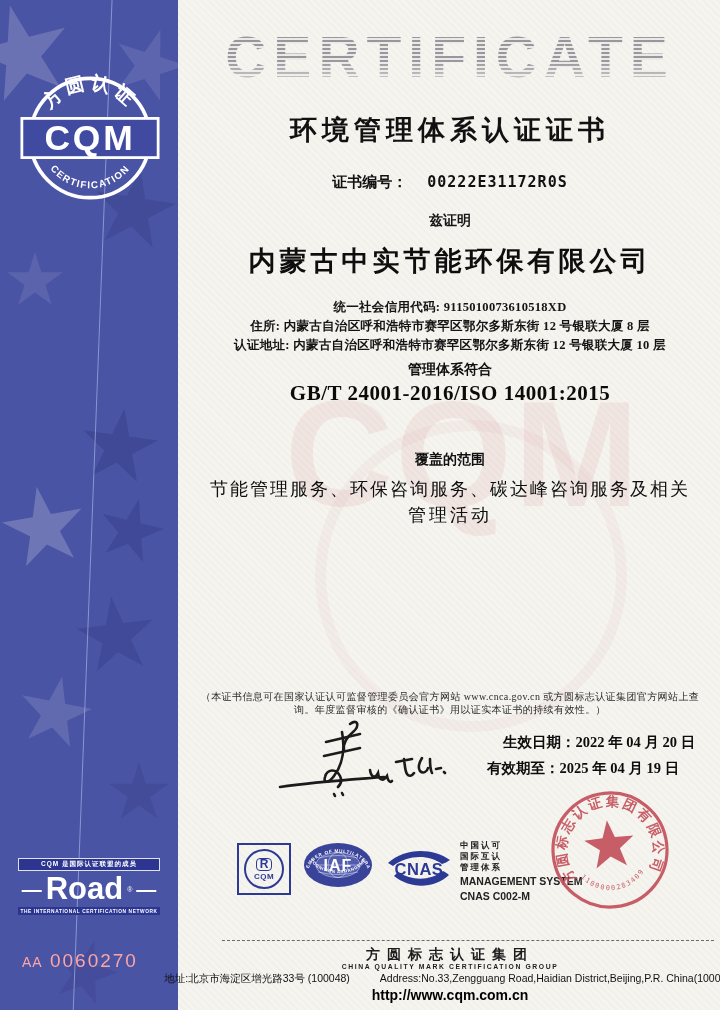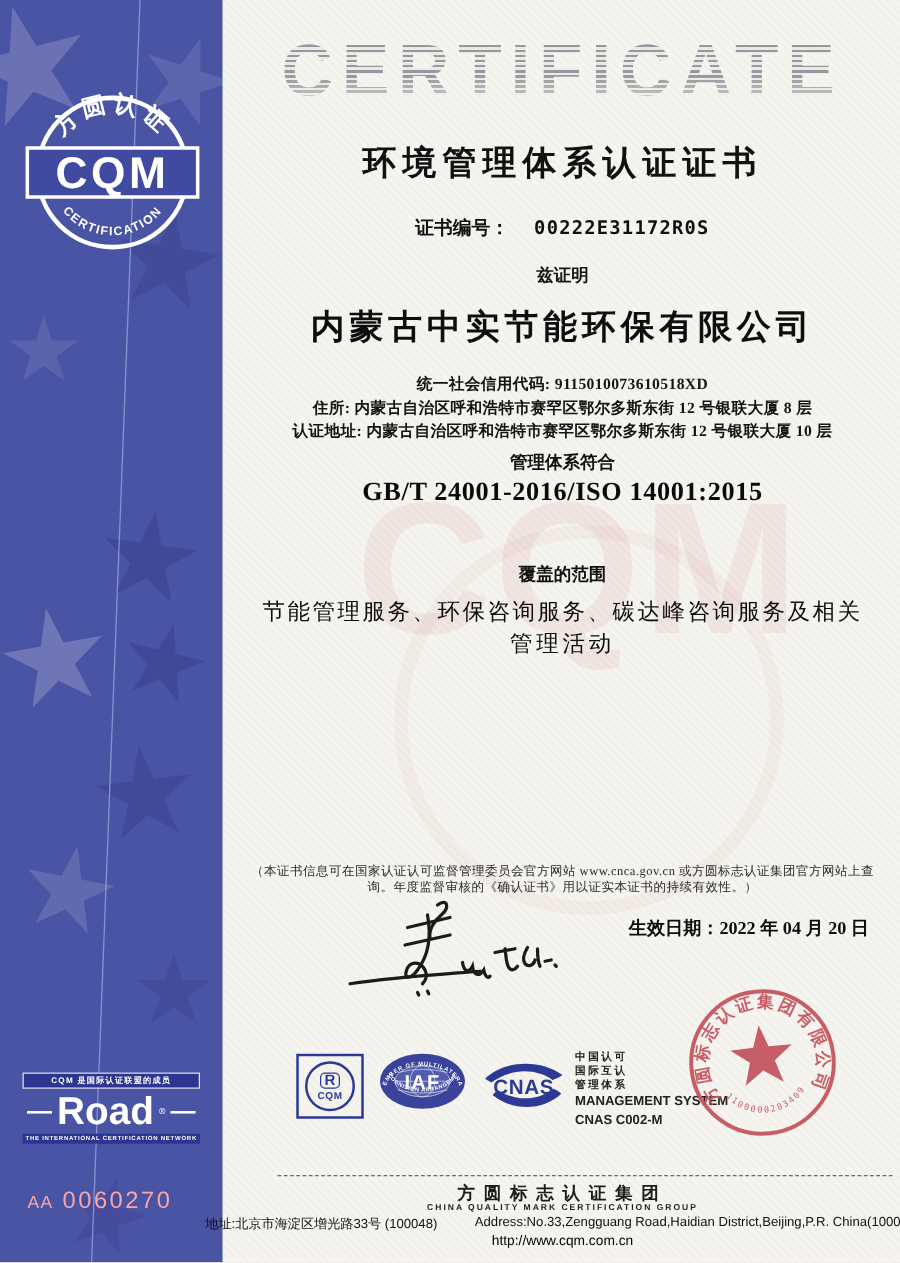--- a/index.html
+++ b/index.html
@@ -62,21 +62,21 @@
   #cnas{position:absolute;left:386px;top:847px;}
   #accr{position:absolute;left:460px;top:840px;color:#222;}
   #accr .cn{font-size:8.5px;font-weight:bold;letter-spacing:2px;line-height:11px;}
   #accr .en{font-size:10.5px;font-weight:bold;line-height:13px;margin-top:2px;}
   #stamp{position:absolute;left:540px;top:780px;transform:rotate(-6deg);opacity:0.92;}
   
   #dashline{position:absolute;left:222px;top:940px;width:492px;border-top:1.6px dashed #6b6b6b;}
   #group-cn{top:946px;font-size:14px;font-weight:bold;letter-spacing:7px;color:#1c1c1c;}
   #group-en{top:963px;font-size:6.8px;font-weight:bold;letter-spacing:1.6px;color:#1c1c1c;}
   #addr-row{top:972px;font-size:10.5px;color:#111;display:flex;justify-content:center;gap:30px;white-space:nowrap;}
-  #website{top:987px;font-size:11px;font-weight:normal;color:#000;}
+  #website{top:987px;font-size:14px;font-weight:bold;color:#000;}
 </style>
 </head>
 <body>
 
 <div id="cert">
 
   <div id="band">
     <div class="star" style="left:-28px;top:4px;width:100px;height:100px;background:rgba(255,255,255,0.18);transform:rotate(-14deg);"></div>
     <div class="star" style="left:112px;top:28px;width:74px;height:74px;background:rgba(255,255,255,0.10);transform:rotate(18deg);"></div>
     <div class="star" style="left:92px;top:168px;width:84px;height:84px;background:rgba(22,28,92,0.16);transform:rotate(9deg);"></div>
@@ -153,20 +153,23 @@
       <path d="M18,71 c34,-5 66,-7 104,-10"></path>
       <path d="M108,54 c1,7 5,9 8,3 c1,7 5,9 9,3 c1,5 3,7 5,5"></path>
       <path d="M134,46 l16,-3 m-8,0 c1,7 1,12 3,15 c2,3 5,2 7,-1"></path>
       <path d="M160,42 c-3,5 -4,10 -2,13 c3,3 7,1 8,-3 m2,-9 c0,8 1,12 2,14 m4,-4 l5,-1 m3,4 l1,1"></path>
     </g>
   </svg>
 
   <div id="date1" class="daterow">
     <span>生效日期：</span><span>2022 年 04 月 20 日</span>
   </div>
+  <div id="date2" class="daterow">
+    <span>有效期至：</span><span>2025 年 04 月 19 日</span>
+  </div>
 
   <div id="rcqm">
     <div class="circ">
       <div class="r">R</div>
       <div class="cqm">CQM</div>
     </div>
   </div>
 
   <svg id="iaf" width="72" height="48" viewBox="0 0 72 48">
     <ellipse cx="36" cy="24" rx="34" ry="22" fill="#39439a"></ellipse>

